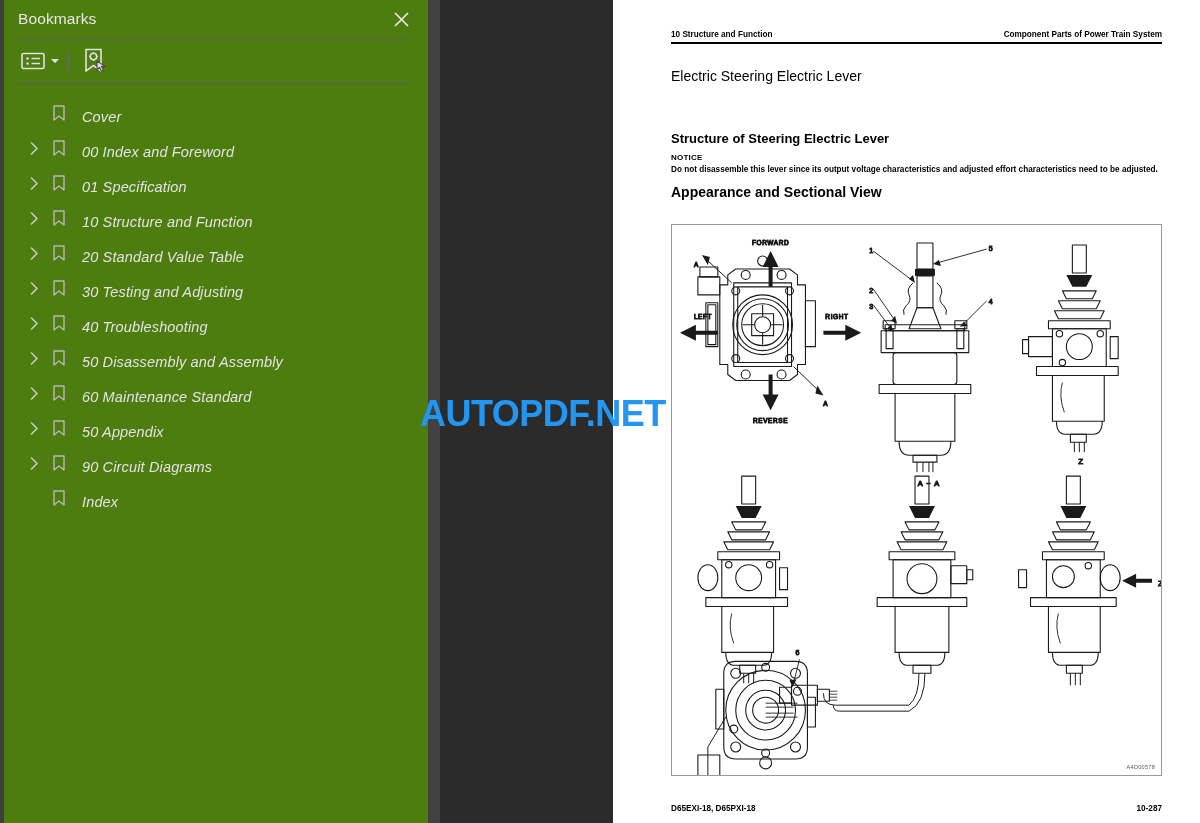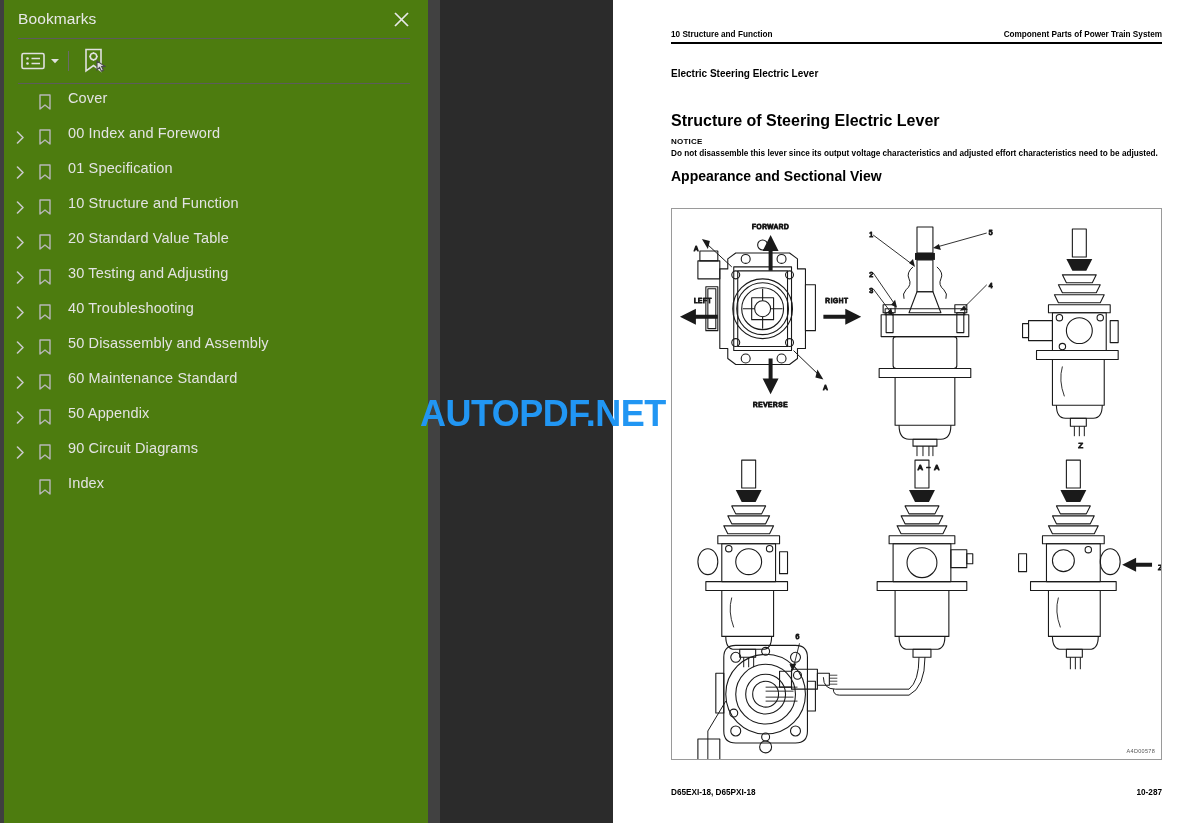--- a/index.html
+++ b/index.html
@@ -38,22 +38,22 @@
     display:flex; align-items:center; justify-content:center;
     cursor:pointer; color:#e0e0e0;
   }
   .tb-list { width: 30px; height: 28px; }
   .tb-caret { width: 14px; height: 28px; }
   .tb-sep { width:1px; height:20px; background:#6a6a6a; margin: 0 10px 0 6px; }
   .tb-find { width: 30px; height: 30px; }
 
   .bm-list { padding-top: 6px; }
   .bm-row {
-    display:flex; align-items:flex-start; height: 35px;
-    padding-left: 8px; cursor: pointer; position: relative;
+    display:flex; align-items:flex-end; height: 35px;
+    padding-left: 22px; cursor: pointer; position: relative; font-style: italic;
   }
   .bm-chev {
     width: 24px; height: 24px; display:flex; align-items:center; justify-content:center;
     flex: 0 0 24px; color:#c9c9c9; cursor:pointer;
   }
   .bm-chev.empty { visibility: hidden; }
   .bm-flag {
     width: 26px; height: 24px; display:flex; align-items:center; justify-content:center;
     flex: 0 0 26px; color:#b8b8b8;
   }
@@ -73,22 +73,22 @@
     background: #ffffff;
     padding: 30px 38px 0 58px;
   }
   .pg-header {
     display:flex; justify-content:space-between; align-items:flex-end;
     font-size: 8.2px; font-weight: 700; color:#000;
     padding-bottom: 3px;
   }
   .pg-headrule { height: 1.6px; background:#000; margin-bottom: 24px; }
 
-  .h1 { font-size: 10px; font-weight: 700; color:#000; margin-bottom: 33px; }
-  .h2 { font-size: 16px; font-weight: 700; color:#000; margin-bottom: 7px; }
+  .h1 { font-size: 14px; font-weight: 400; color:#000; margin-bottom: 0; }
+  .h2 { font-size: 13px; font-weight: 700; color:#000; margin-bottom: 7px; margin-top: 47px; }
   .notice { font-size: 8px; font-weight: 700; color:#000; margin-bottom: 2px; letter-spacing: .2px; }
   .body-txt {
     font-size: 8.2px; font-weight: 700; color:#000; line-height: 1.35;
     text-align: justify; margin-bottom: 9px; width: 491px;
   }
   .h3 { font-size: 14px; font-weight: 700; color:#000; margin-bottom: 24px; }
 
   .figbox {
     width: 491px; height: 552px;
     border: 1px solid #9a9a9a;

